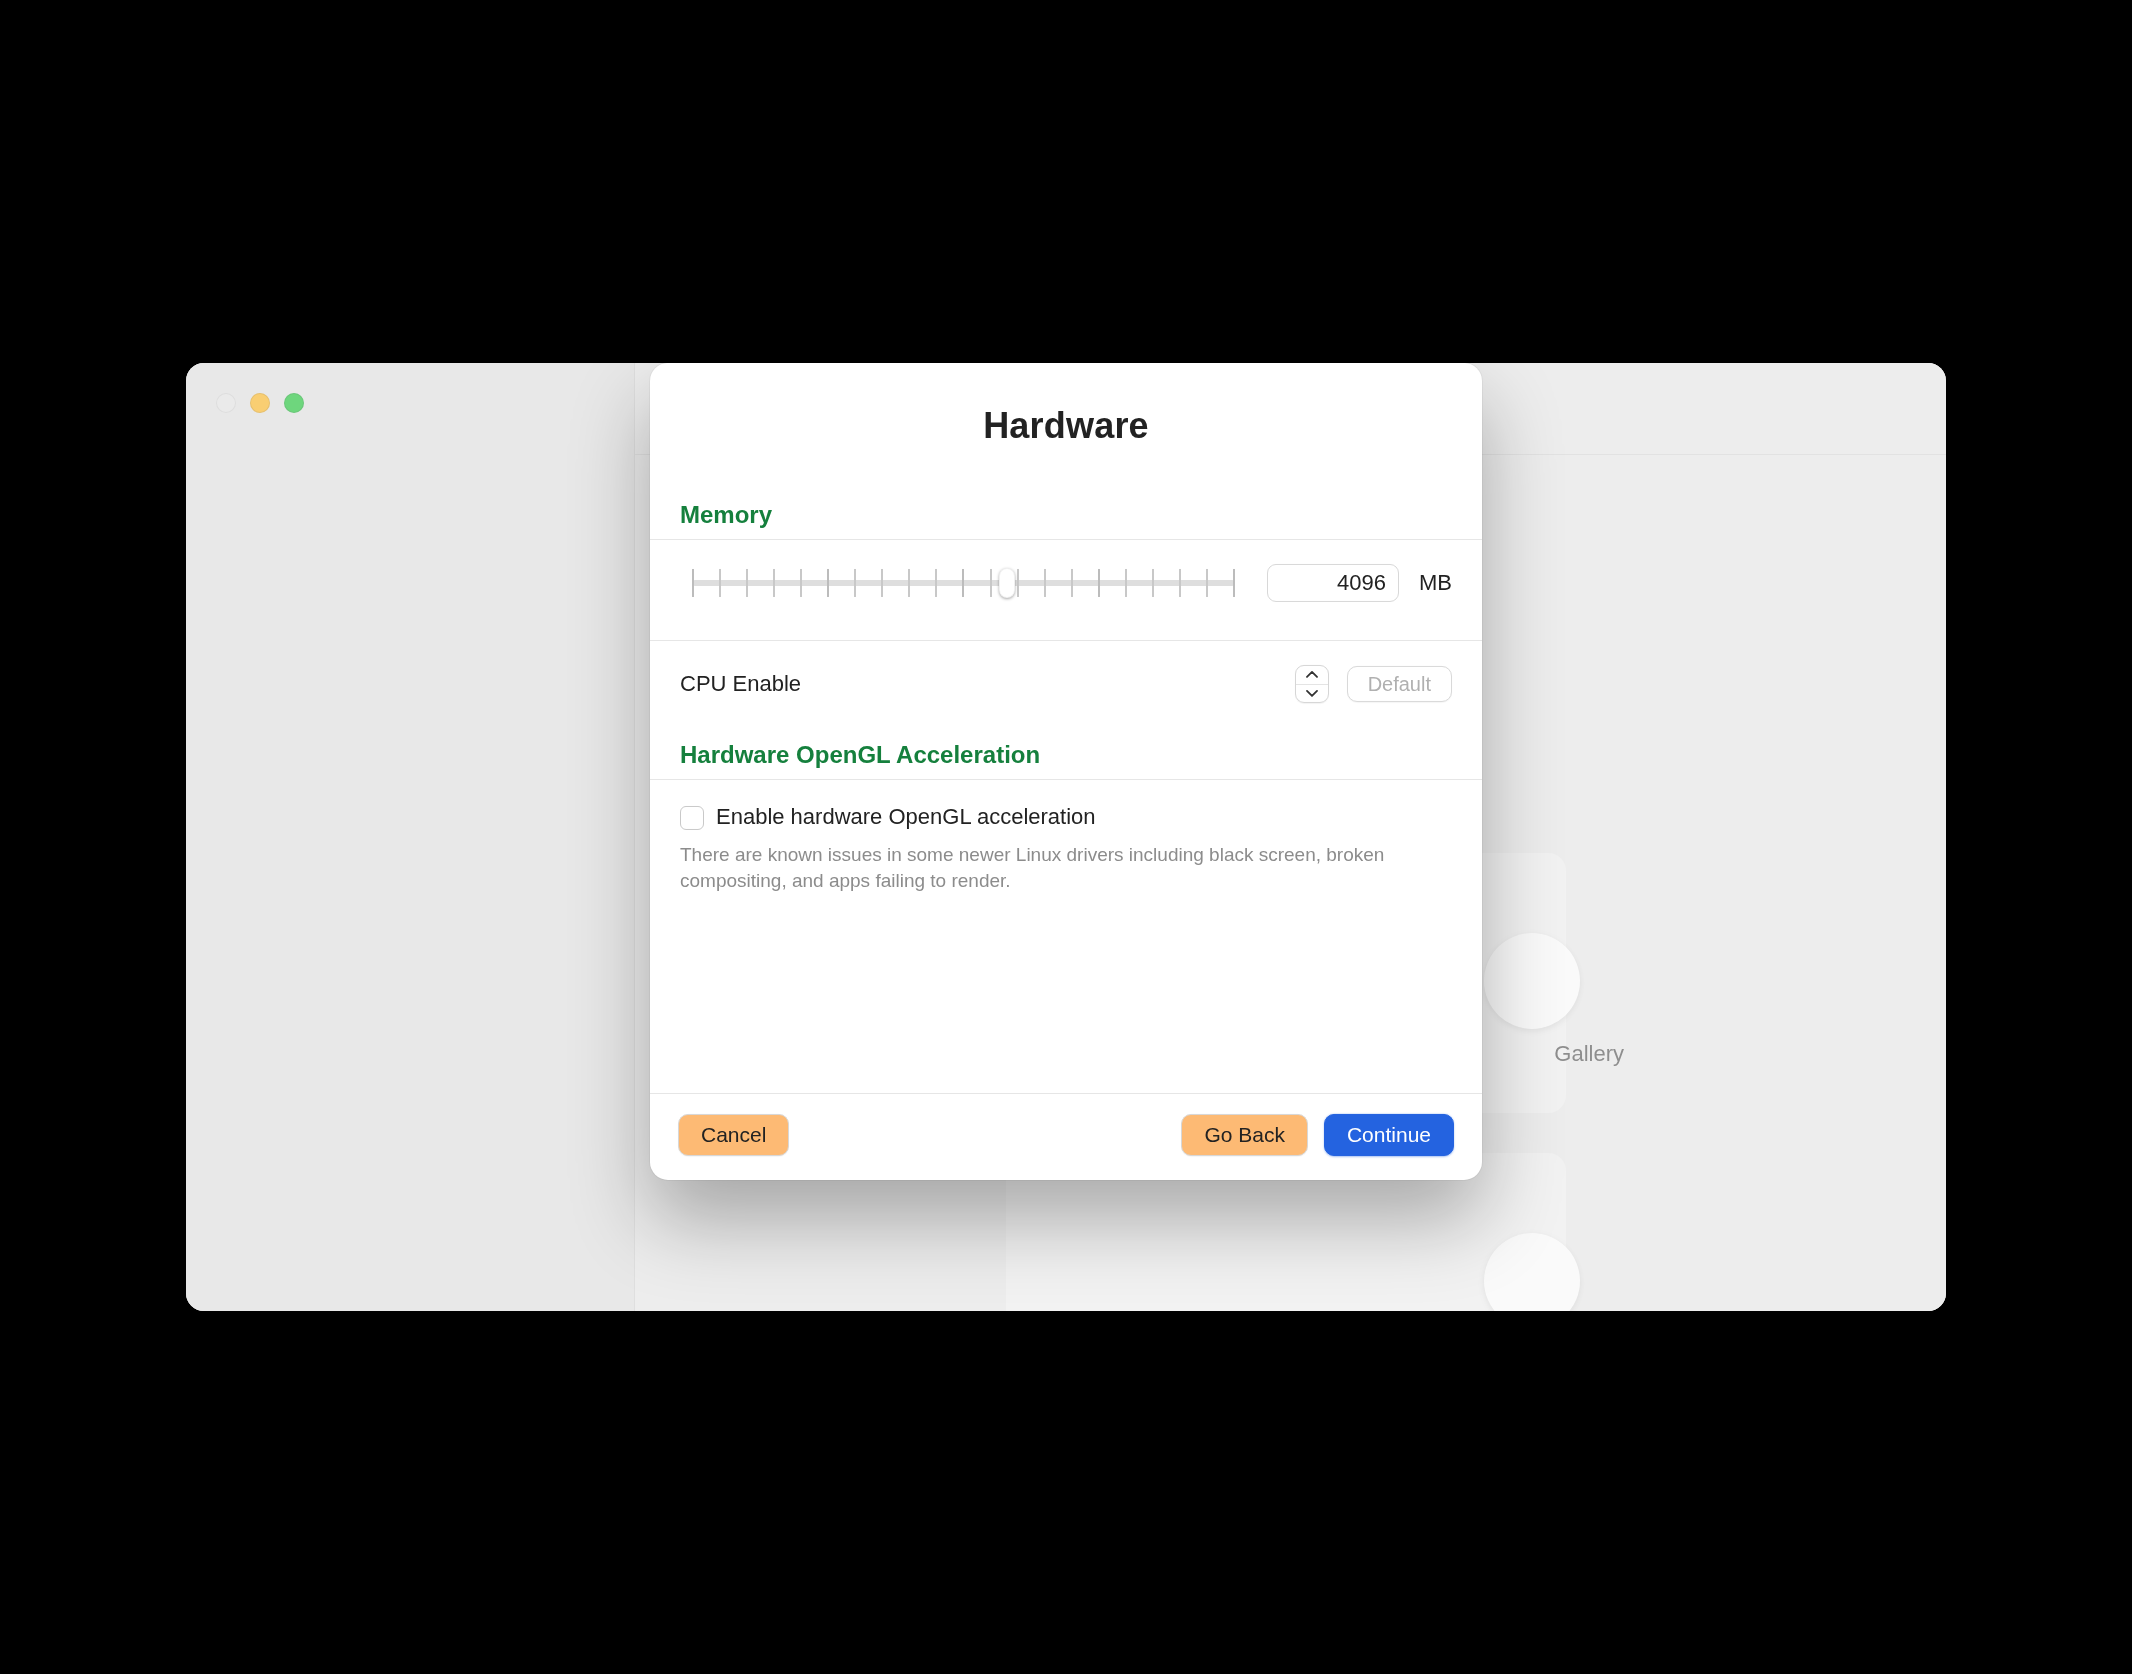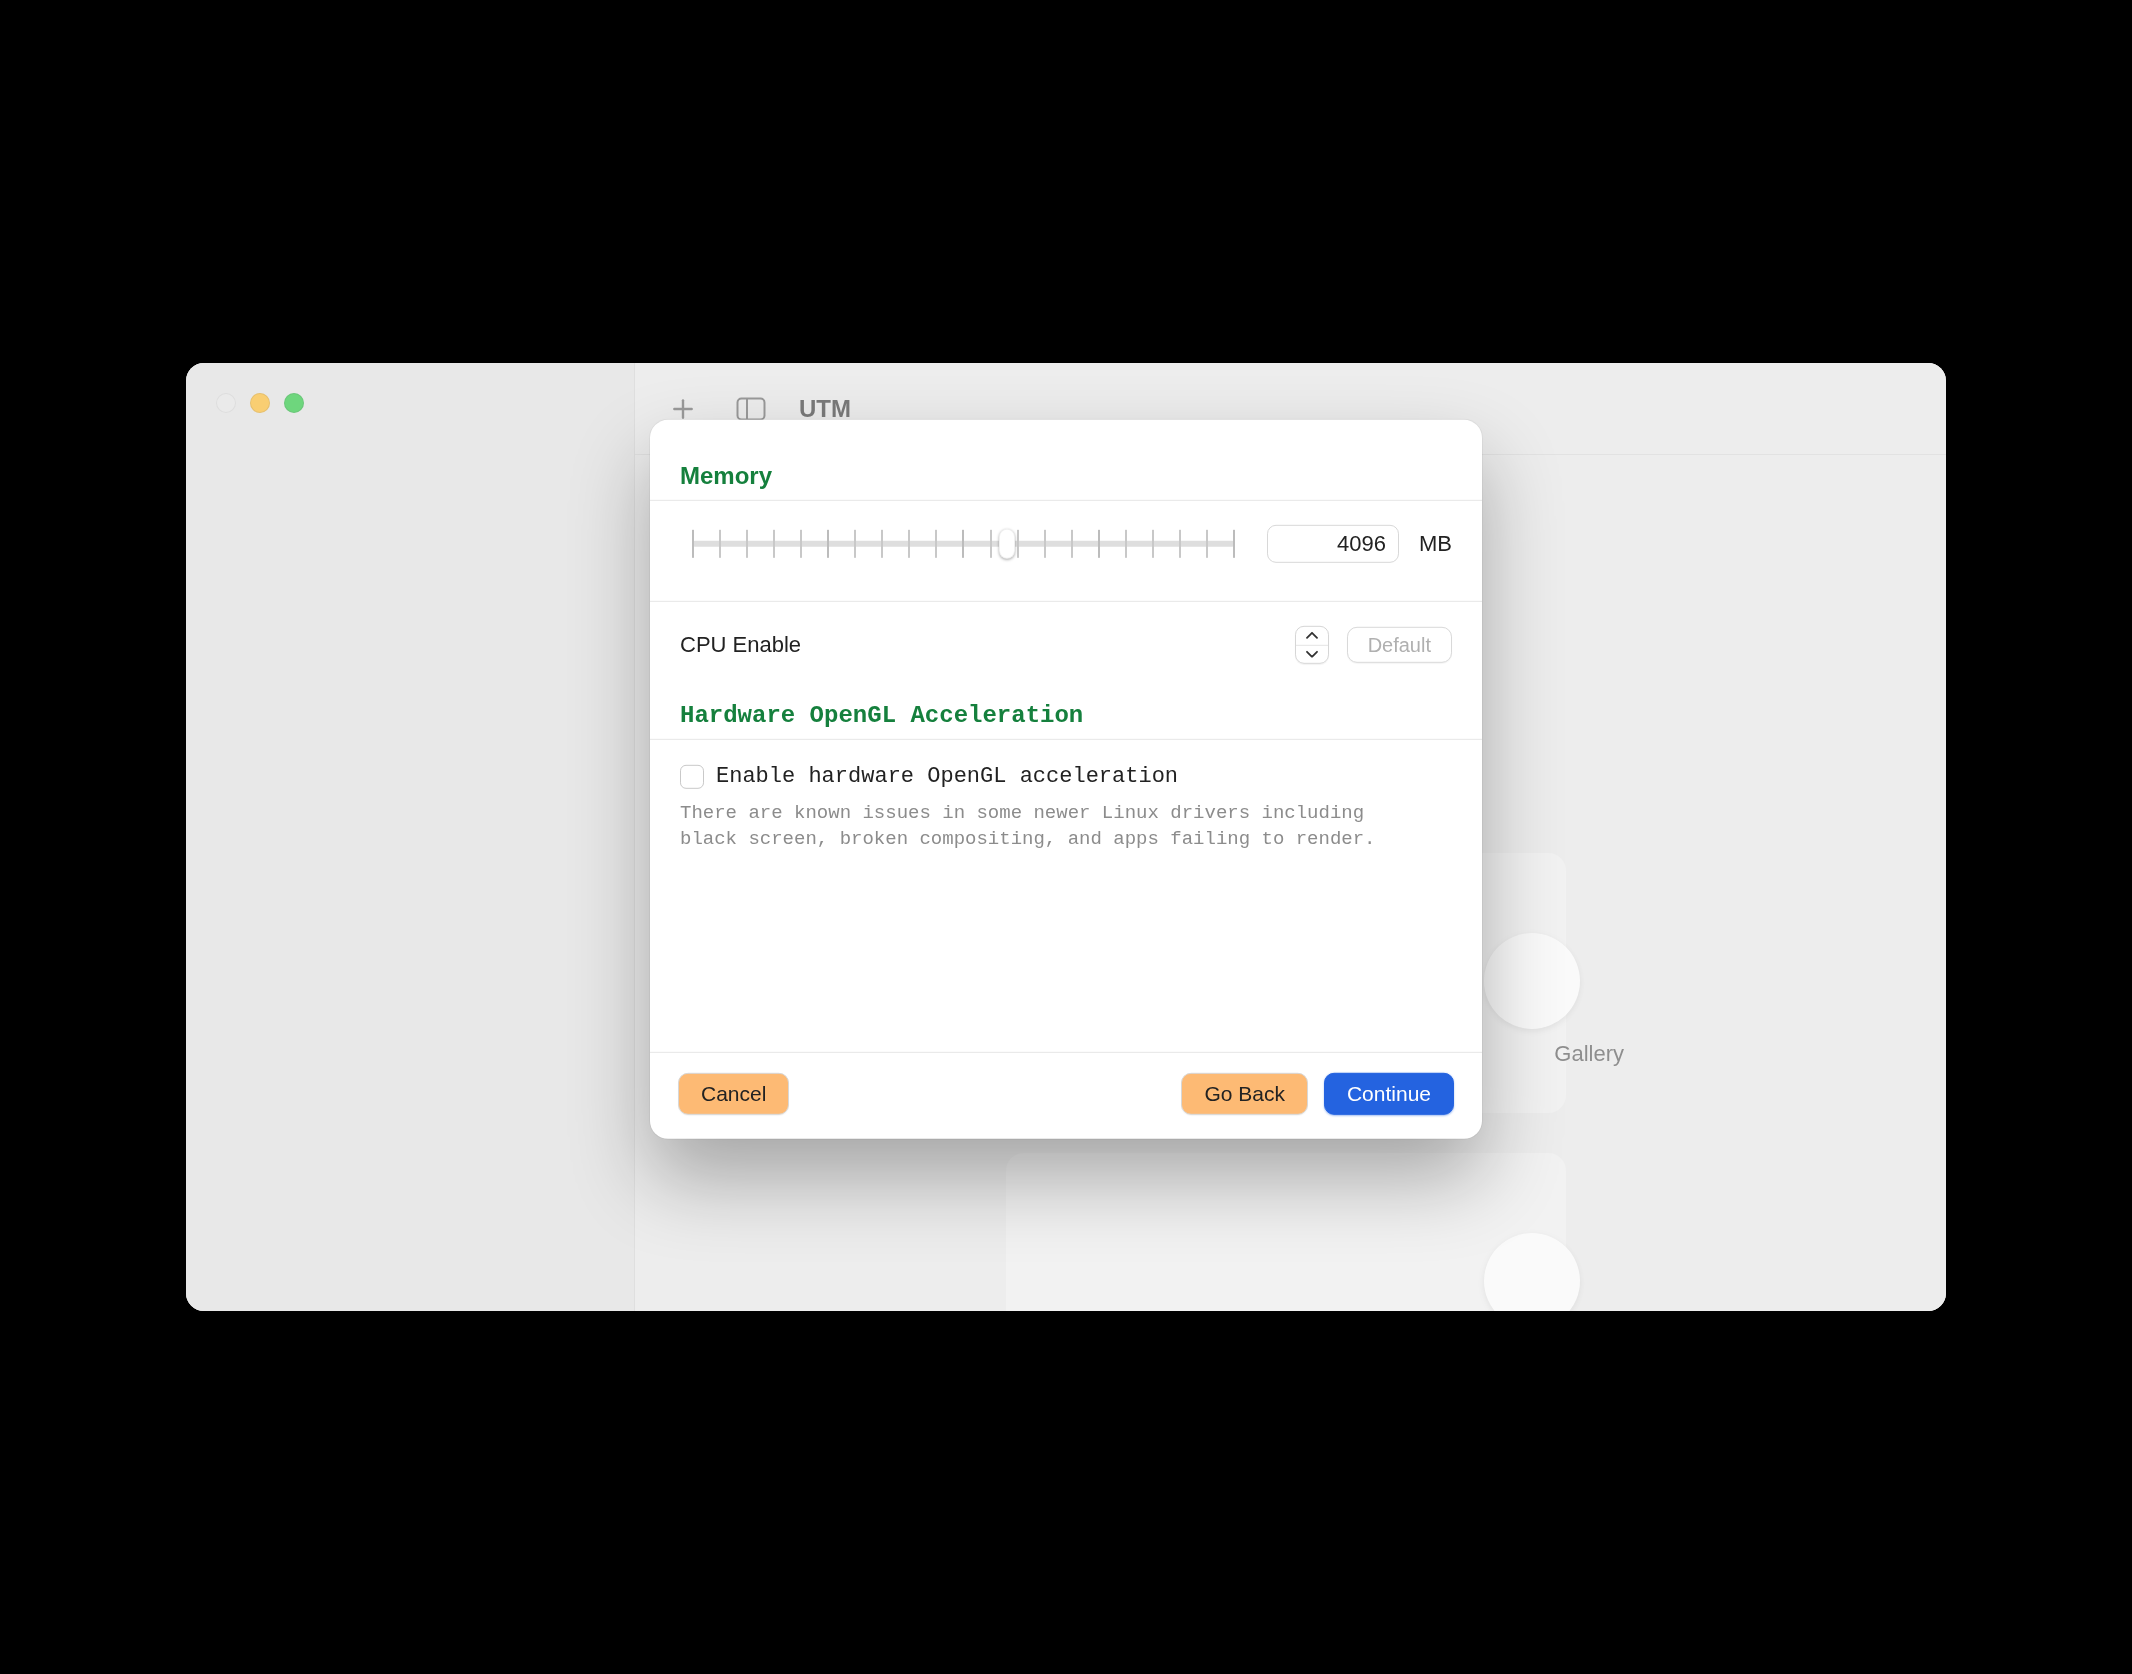--- a/index.html
+++ b/index.html
@@ -271,20 +271,21 @@
     <div class="bg-card two">
       <div class="badge"></div>
       <div class="cap">t</div>
     </div>
   </div>
 
   <div class="scrim"></div>
 
   <div class="sheet">
     <div class="sheet-body">
+      <h1>Hardware</h1>
 
       <div class="section">
         <div class="section-label">Memory</div>
         <div class="divider"></div>
         <div class="mem-row">
           <div class="slider">
             <div class="track"></div>
             <div class="ticks">
               <i class="major"></i>
                 <i></i>
@@ -328,21 +329,21 @@
             <div>
               <svg width="12" height="8" viewBox="0 0 12 8">
                   <path d="M1 2 L6 7 L11 2" fill="none" stroke="#333" stroke-width="1.8" stroke-linecap="round" stroke-linejoin="round"></path>
                 </svg>
             </div>
           </div>
           <div class="pill-btn">Default</div>
         </div>
       </div>
 
-      <div class="section" style="margin-bottom:8px;font-family:Liberation Mono, monospace;">
+      <div class="section" style="margin-bottom:8px;">
         <div class="section-label">Hardware OpenGL Acceleration</div>
         <div class="divider"></div>
         <div class="check-row">
           <div class="checkbox"></div>
           <div class="check-label">Enable hardware OpenGL acceleration</div>
         </div>
         <div class="help-text">There are known issues in some newer Linux drivers including black screen, broken compositing, and apps failing to render.</div>
       </div>
     </div>
 

